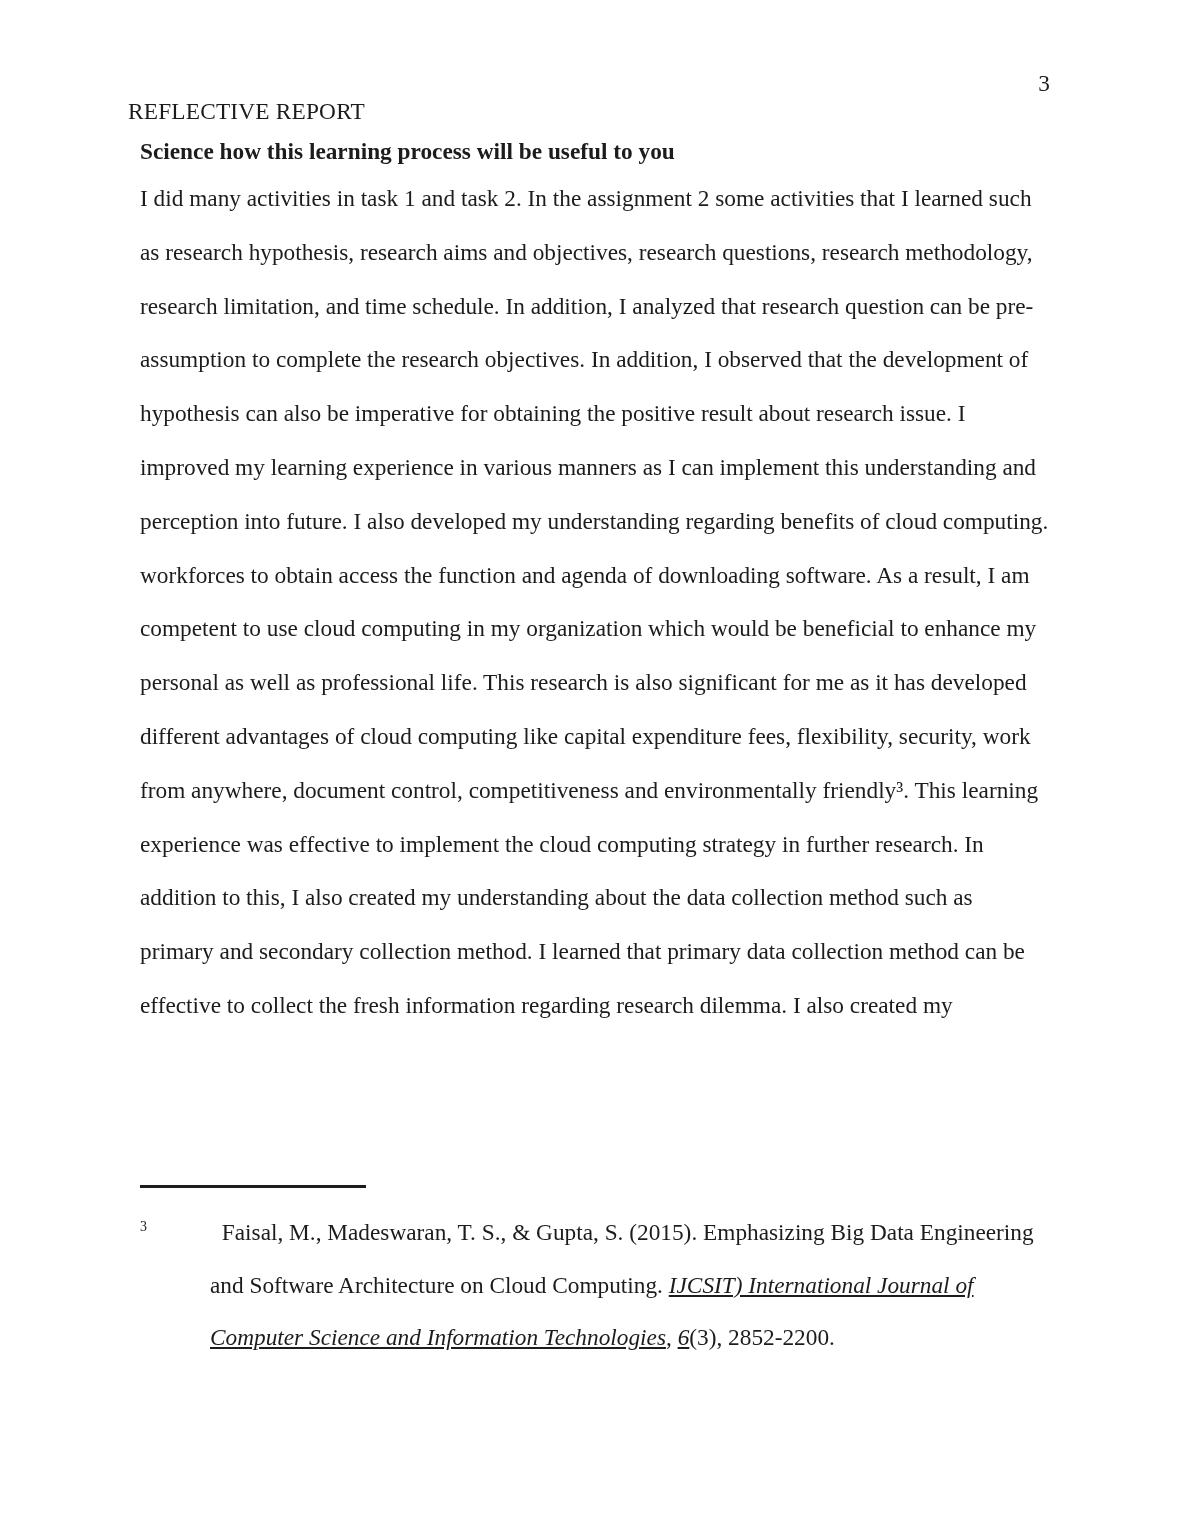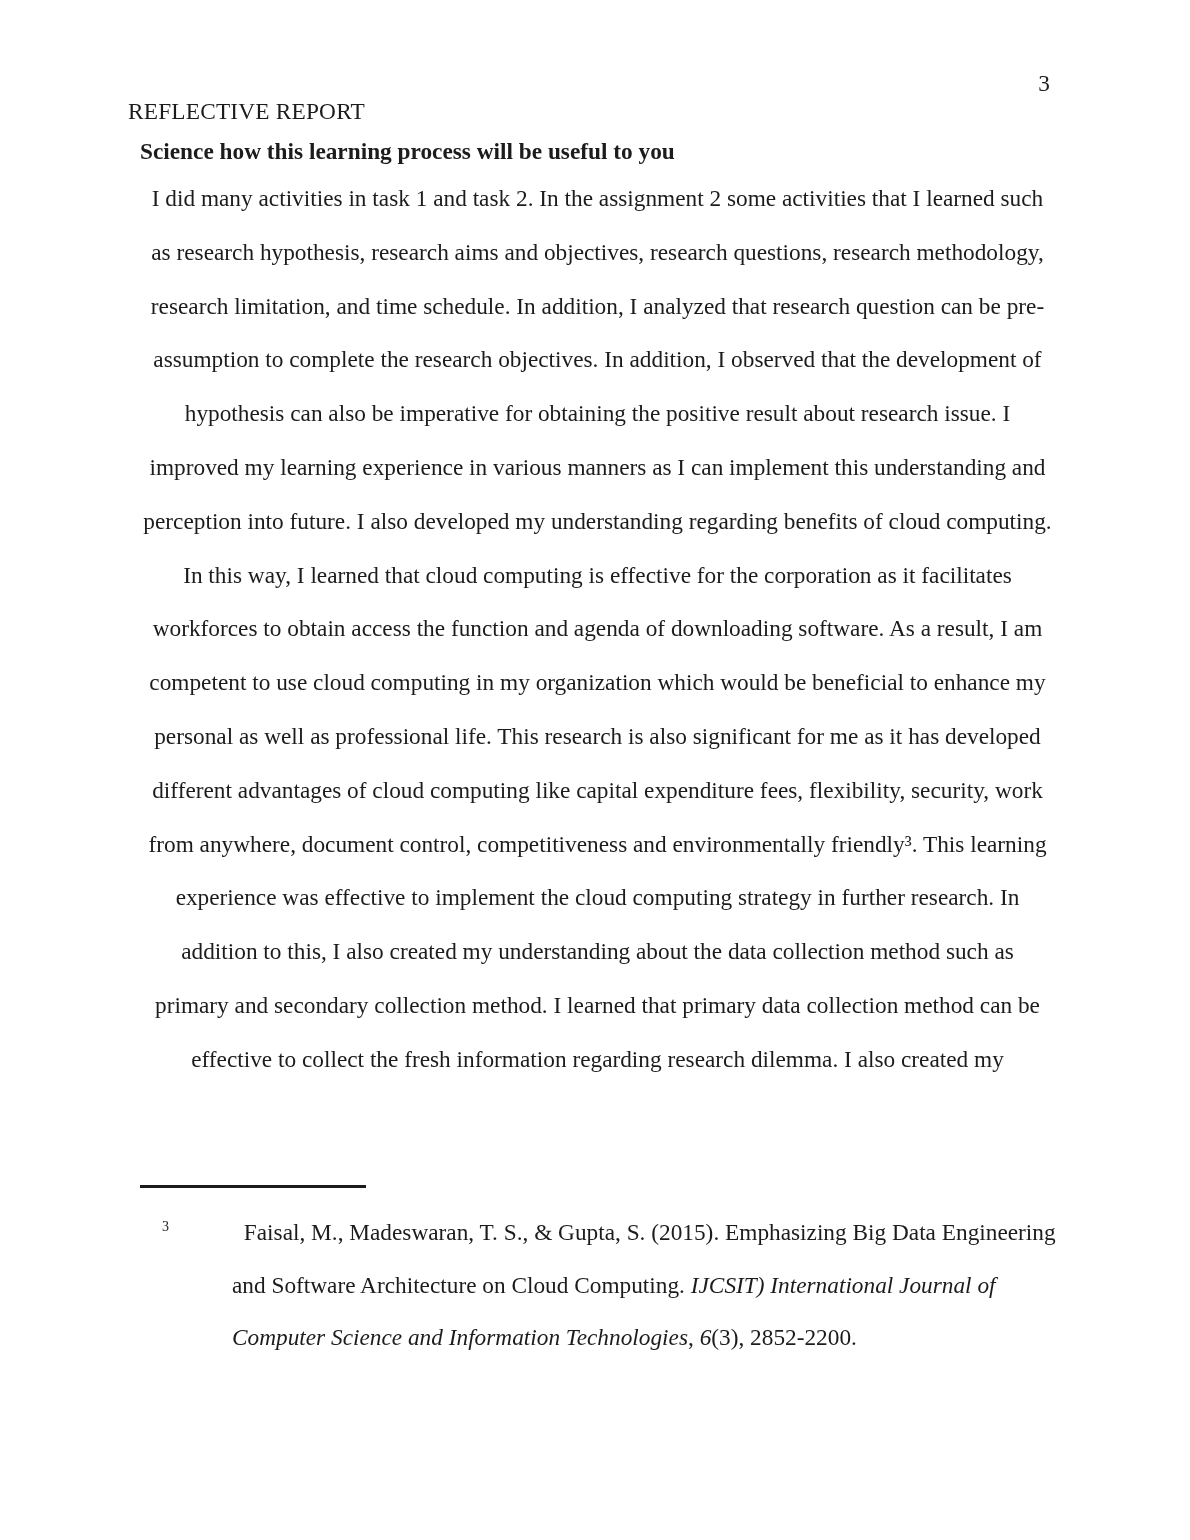--- a/index.html
+++ b/index.html
@@ -40,73 +40,71 @@
   .body-text {
     position: absolute;
     top: 172px;
     left: 140px;
     width: 915px;
   }
   .body-text .line {
     white-space: nowrap;
     height: 53.8px;
     line-height: 53.8px;
-    text-align: center;
   }
   .footnote-rule {
     position: absolute;
     top: 1185px;
     left: 140px;
     width: 226px;
     height: 2.5px;
     background: #1c1c1c;
   }
   .footnote {
     position: absolute;
     top: 1206px;
     left: 140px;
     width: 915px;
   }
   .footnote .fn-line {
     white-space: nowrap;
     height: 52.5px;
     line-height: 52.5px;
     padding-left: 70px;
-    margin-left: 22px;
   }
   .footnote .fn-line.first {
     padding-left: 0;
   }
   .fn-marker {
     display: inline-block;
     min-width: 76px;
     font-size: 14px;
     vertical-align: super;
     line-height: 0;
   }
   .seg-italic {
     font-style: italic;
+    text-decoration: underline;
   }
 </style>
 </head>
 <body>
 
 <div class="page">
   <div class="page-number">3</div>
   <div class="running-head">REFLECTIVE REPORT</div>
   <div class="heading">Science how this learning process will be useful to you</div>
   <div class="body-text">
       <div class="line">I did many activities in task 1 and task 2. In the assignment 2 some activities that I learned such</div>
       <div class="line">as research hypothesis, research aims and objectives, research questions, research methodology,</div>
       <div class="line">research limitation, and time schedule. In addition, I analyzed that research question can be pre-</div>
       <div class="line">assumption to complete the research objectives. In addition, I observed that the development of</div>
       <div class="line">hypothesis can also be imperative for obtaining the positive result about research issue. I</div>
       <div class="line">improved my learning experience in various manners as I can implement this understanding and</div>
       <div class="line">perception into future. I also developed my understanding regarding benefits of cloud computing.</div>
-      <div class="line">In this way, I learned that cloud computing is effective for the corporation as it facilitates</div>
       <div class="line">workforces to obtain access the function and agenda of downloading software. As a result, I am</div>
       <div class="line">competent to use cloud computing in my organization which would be beneficial to enhance my</div>
       <div class="line">personal as well as professional life. This research is also significant for me as it has developed</div>
       <div class="line">different advantages of cloud computing like capital expenditure fees, flexibility, security, work</div>
       <div class="line">from anywhere, document control, competitiveness and environmentally friendly³. This learning</div>
       <div class="line">experience was effective to implement the cloud computing strategy in further research. In</div>
       <div class="line">addition to this, I also created my understanding about the data collection method such as</div>
       <div class="line">primary and secondary collection method. I learned that primary data collection method can be</div>
       <div class="line">effective to collect the fresh information regarding research dilemma. I also created my</div>
     </div>

